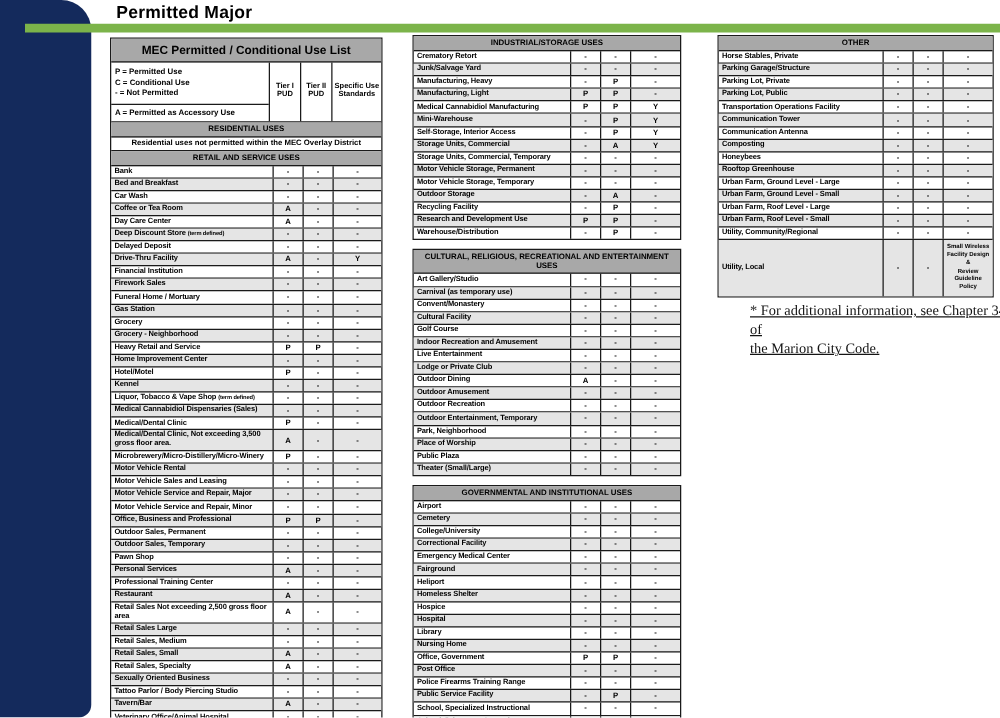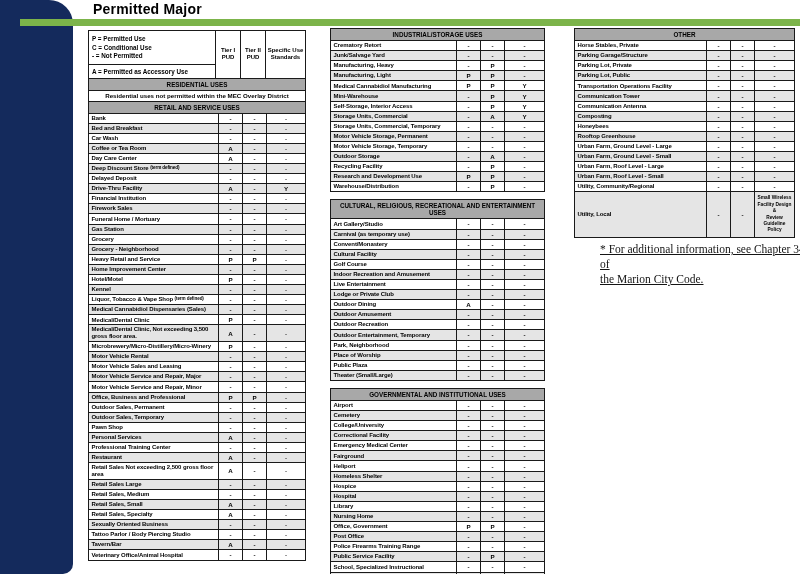--- a/index.html
+++ b/index.html
@@ -53,20 +53,21 @@
     white-space:pre-line;text-decoration:underline;}
 </style>
 </head>
 <body>
 
 <div class="navy-band"></div>
 <div class="green-bar"></div>
 <div class="page-title">Permitted Major</div>
 
 <div class="tbl col-left">
+  <div class="tbl-title">MEC Permitted / Conditional Use List</div>
   <div class="legend">
     <div class="legend-left">
       <div class="legend-codes">
         <div>P = Permitted Use</div>
         <div>C = Conditional Use</div>
         <div>- = Not Permitted</div>
       </div>
       <div class="legend-acc">A = Permitted as Accessory Use</div>
     </div>
     <div class="legend-col v1">Tier I

